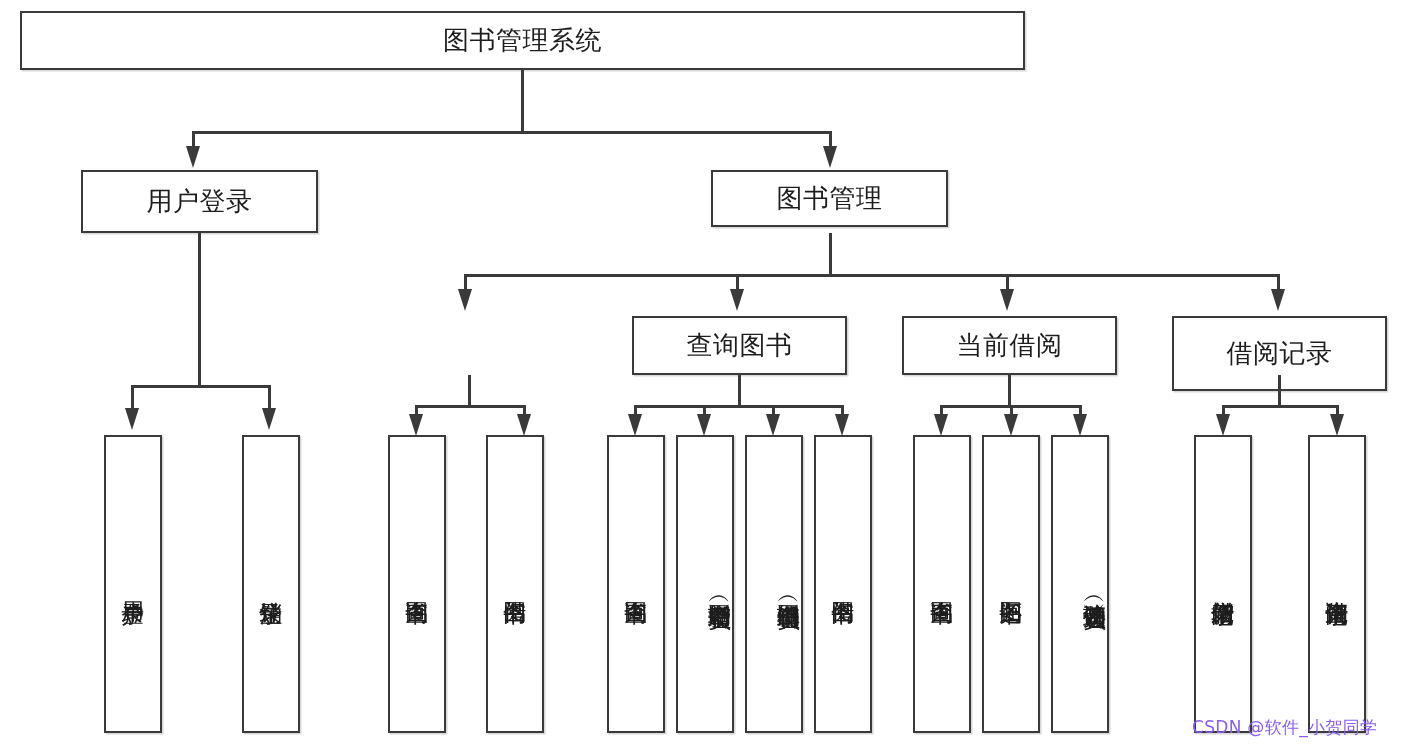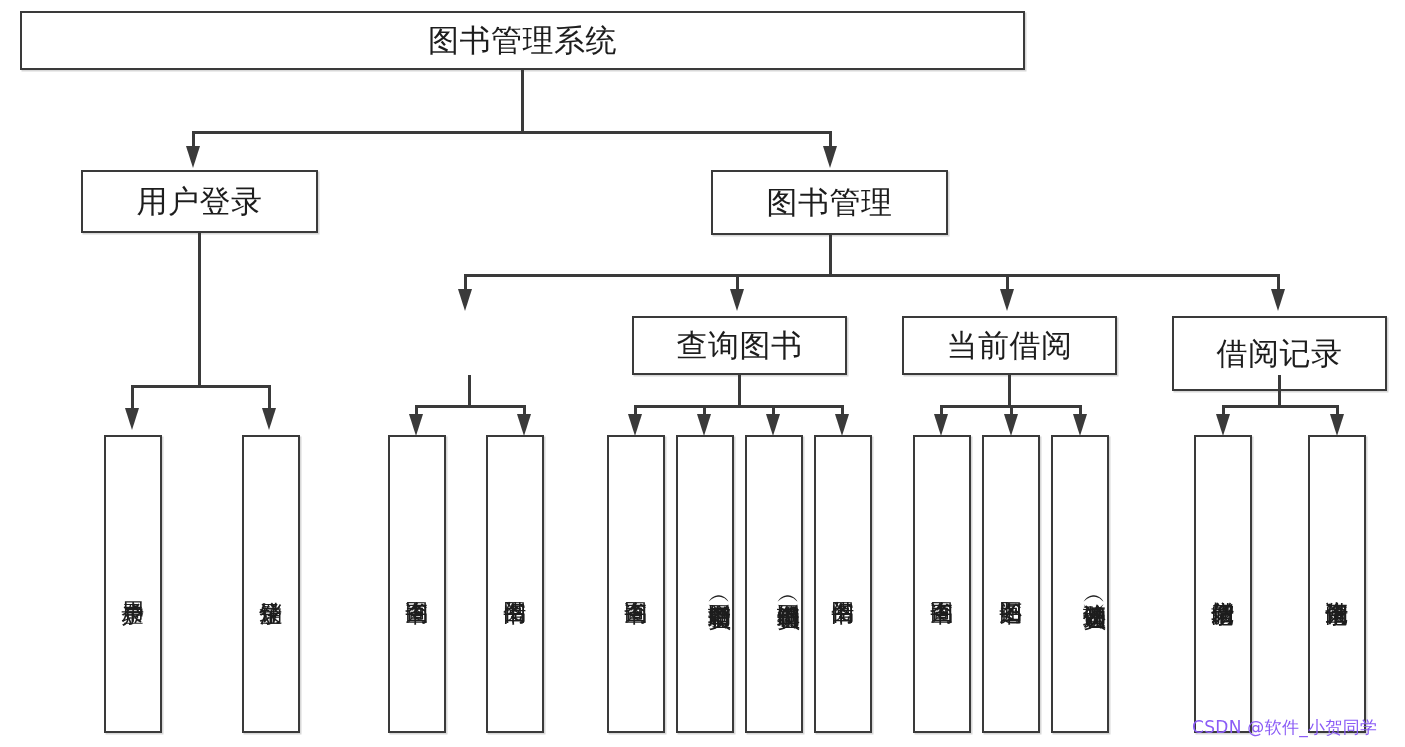--- a/index.html
+++ b/index.html
@@ -22,21 +22,21 @@
     border:2.5px solid #3a3a3a;
     box-shadow:1.5px 1.5px 0 0 #d8d8d8;
     display:flex;
     align-items:center;
     justify-content:center;
     color:#1d1d1d;
     letter-spacing:0.5px;
   }
   .node.horizontal{
     writing-mode:horizontal-tb;
-    font-size:31px;
+    font-size:26px;
   }
   .node.vertical{
     writing-mode:vertical-rl;
     text-orientation:upright;
     font-size:23px;
     align-items:flex-start;
     justify-content:center;
     padding-top:14px;
     line-height:1.06;
   }
@@ -88,21 +88,21 @@
 
   <div class="vline" style="left:192px; top:131px; height:17px;"></div>
   <div class="arrow" style="left:186px; top:146px;"></div>
   <div class="vline" style="left:829px; top:131px; height:17px;"></div>
   <div class="arrow" style="left:823px; top:146px;"></div>
 
   <div class="node horizontal" style="left:81px; top:170px; width:237px; height:63px;">
     <span class="label">用户登录</span>
   </div>
 
-  <div class="node horizontal" style="left:711px; top:170px; width:237px; height:65px;">
+  <div class="node horizontal" style="left:711px; top:170px; width:237px; height:57px;">
     <span class="label">图书管理</span>
   </div>
 
   <div class="vline" style="left:198px; top:233px; height:153px;"></div>
   <div class="hline" style="left:131px; top:385px; width:137px;"></div>
   <div class="vline" style="left:131px; top:385px; height:25px;"></div>
   <div class="arrow" style="left:125px; top:408px;"></div>
   <div class="vline" style="left:268px; top:385px; height:25px;"></div>
   <div class="arrow" style="left:262px; top:408px;"></div>
 

